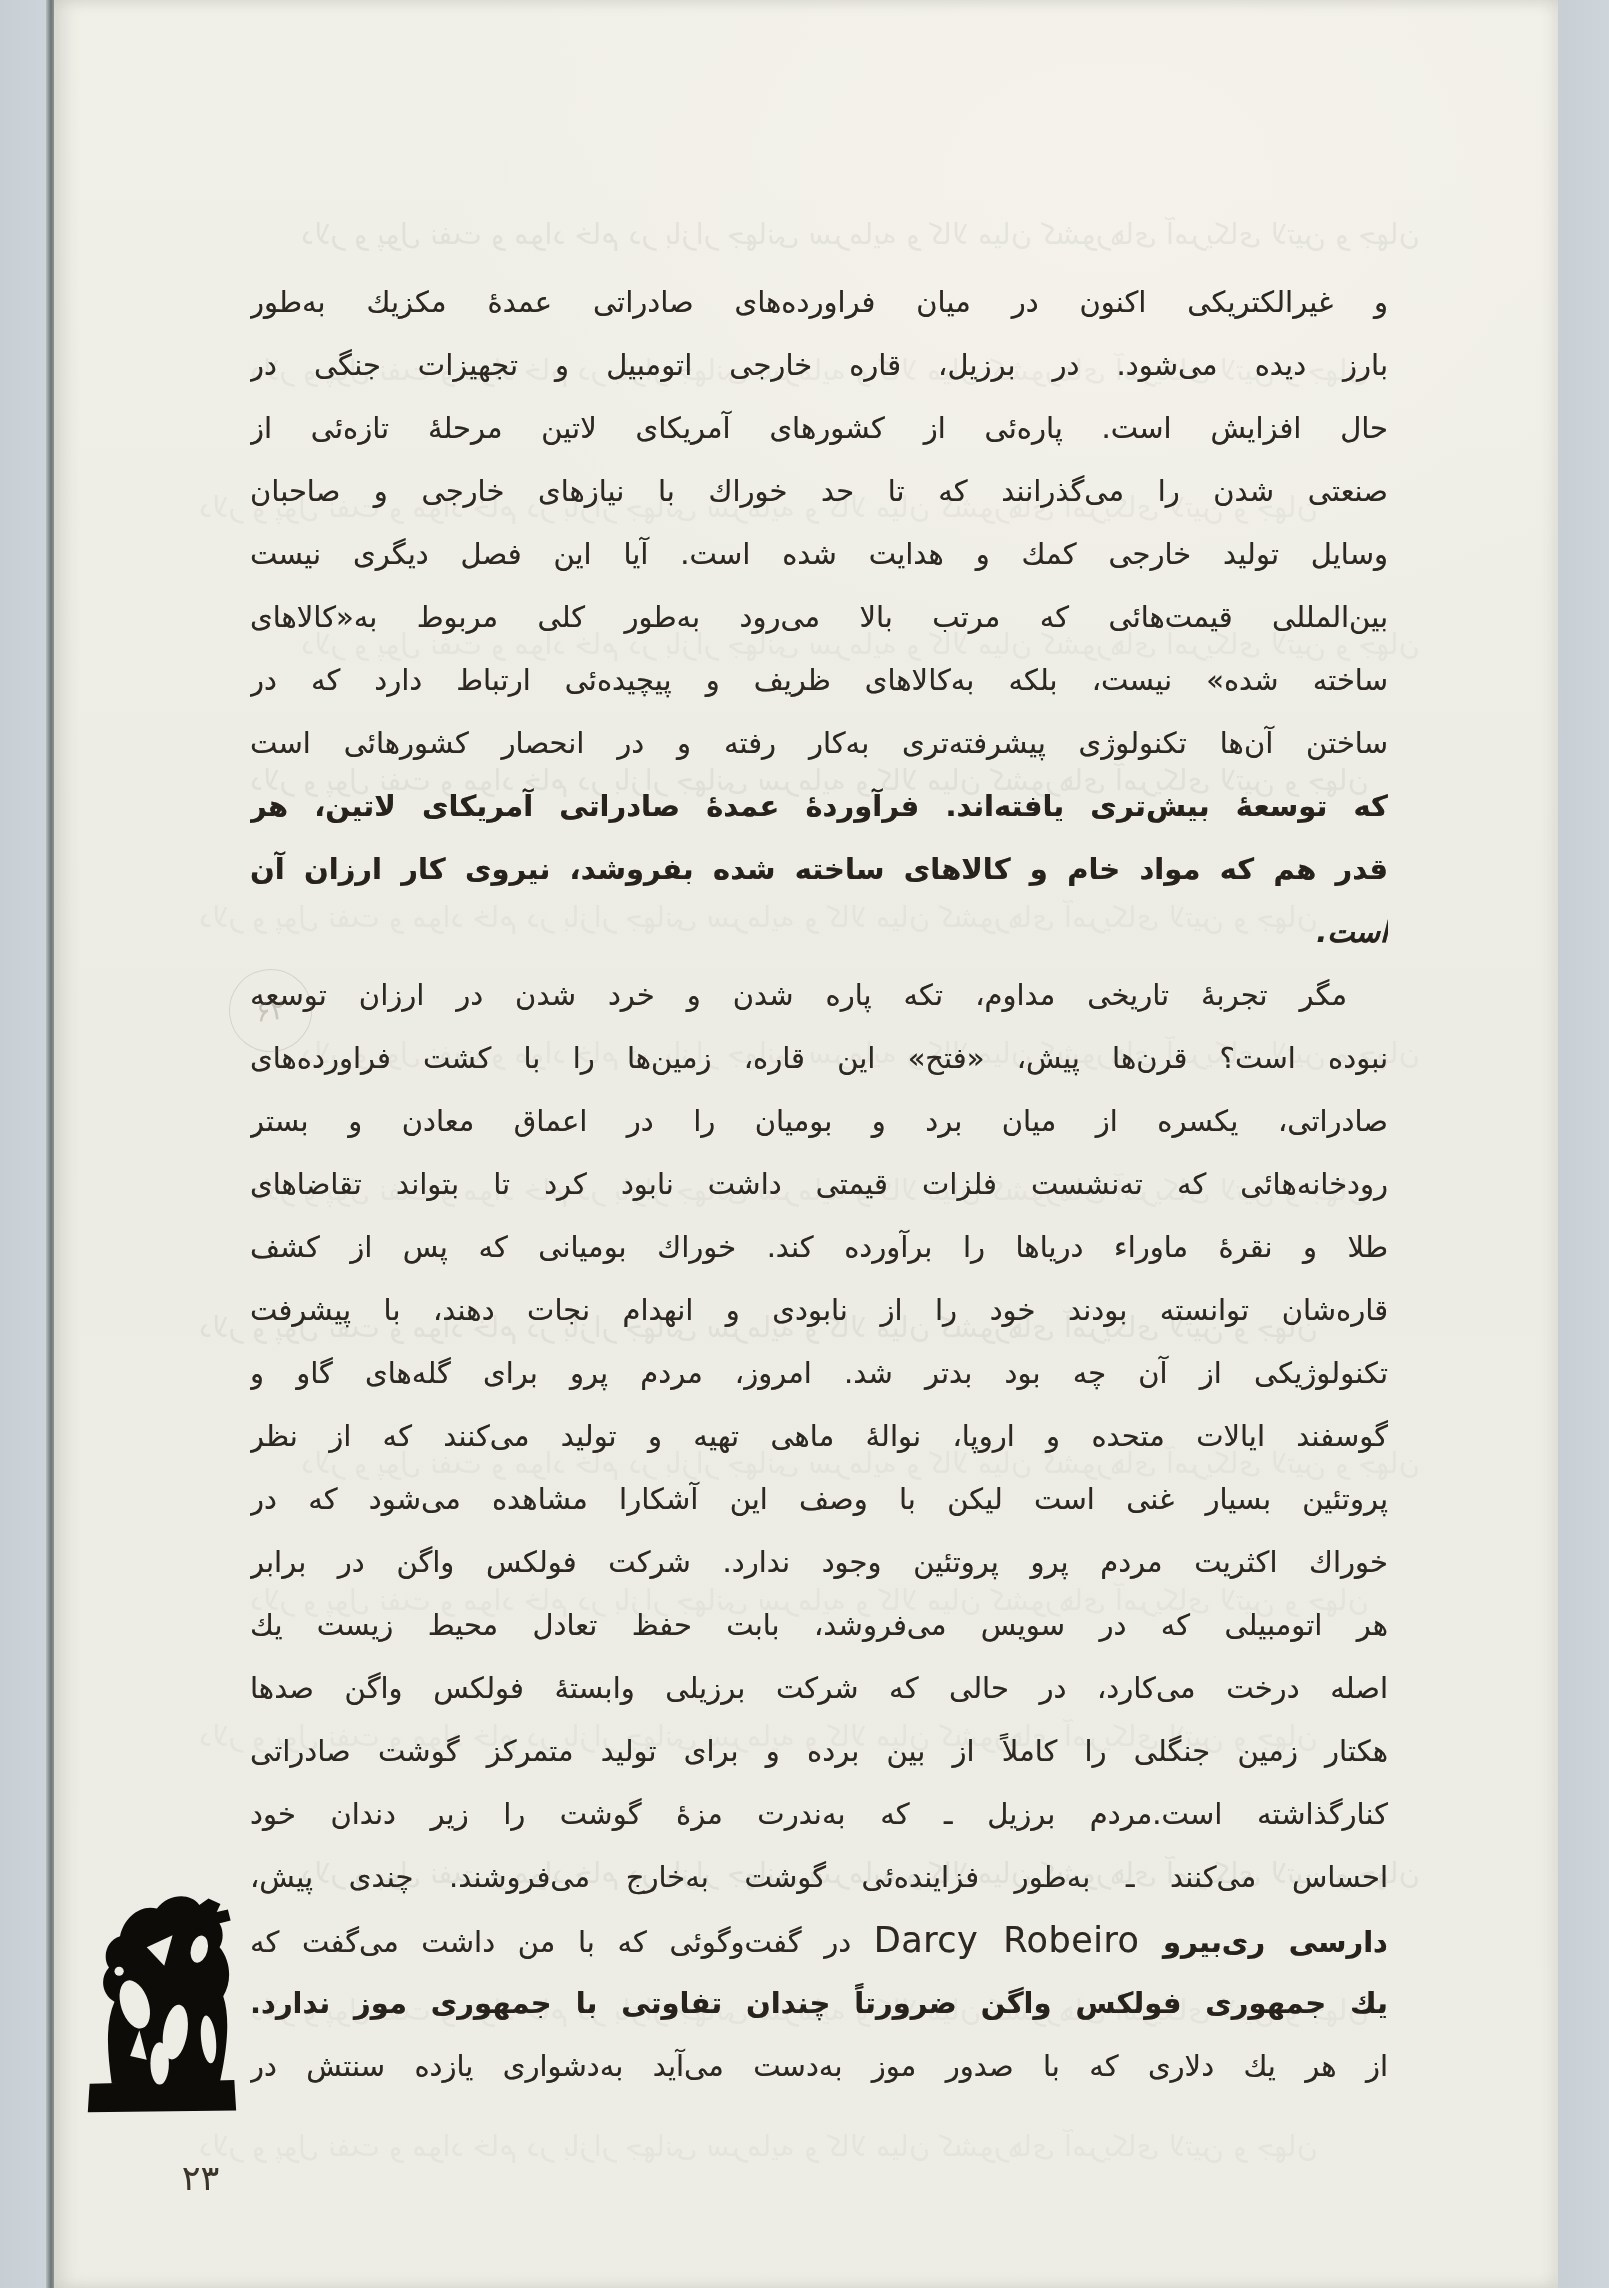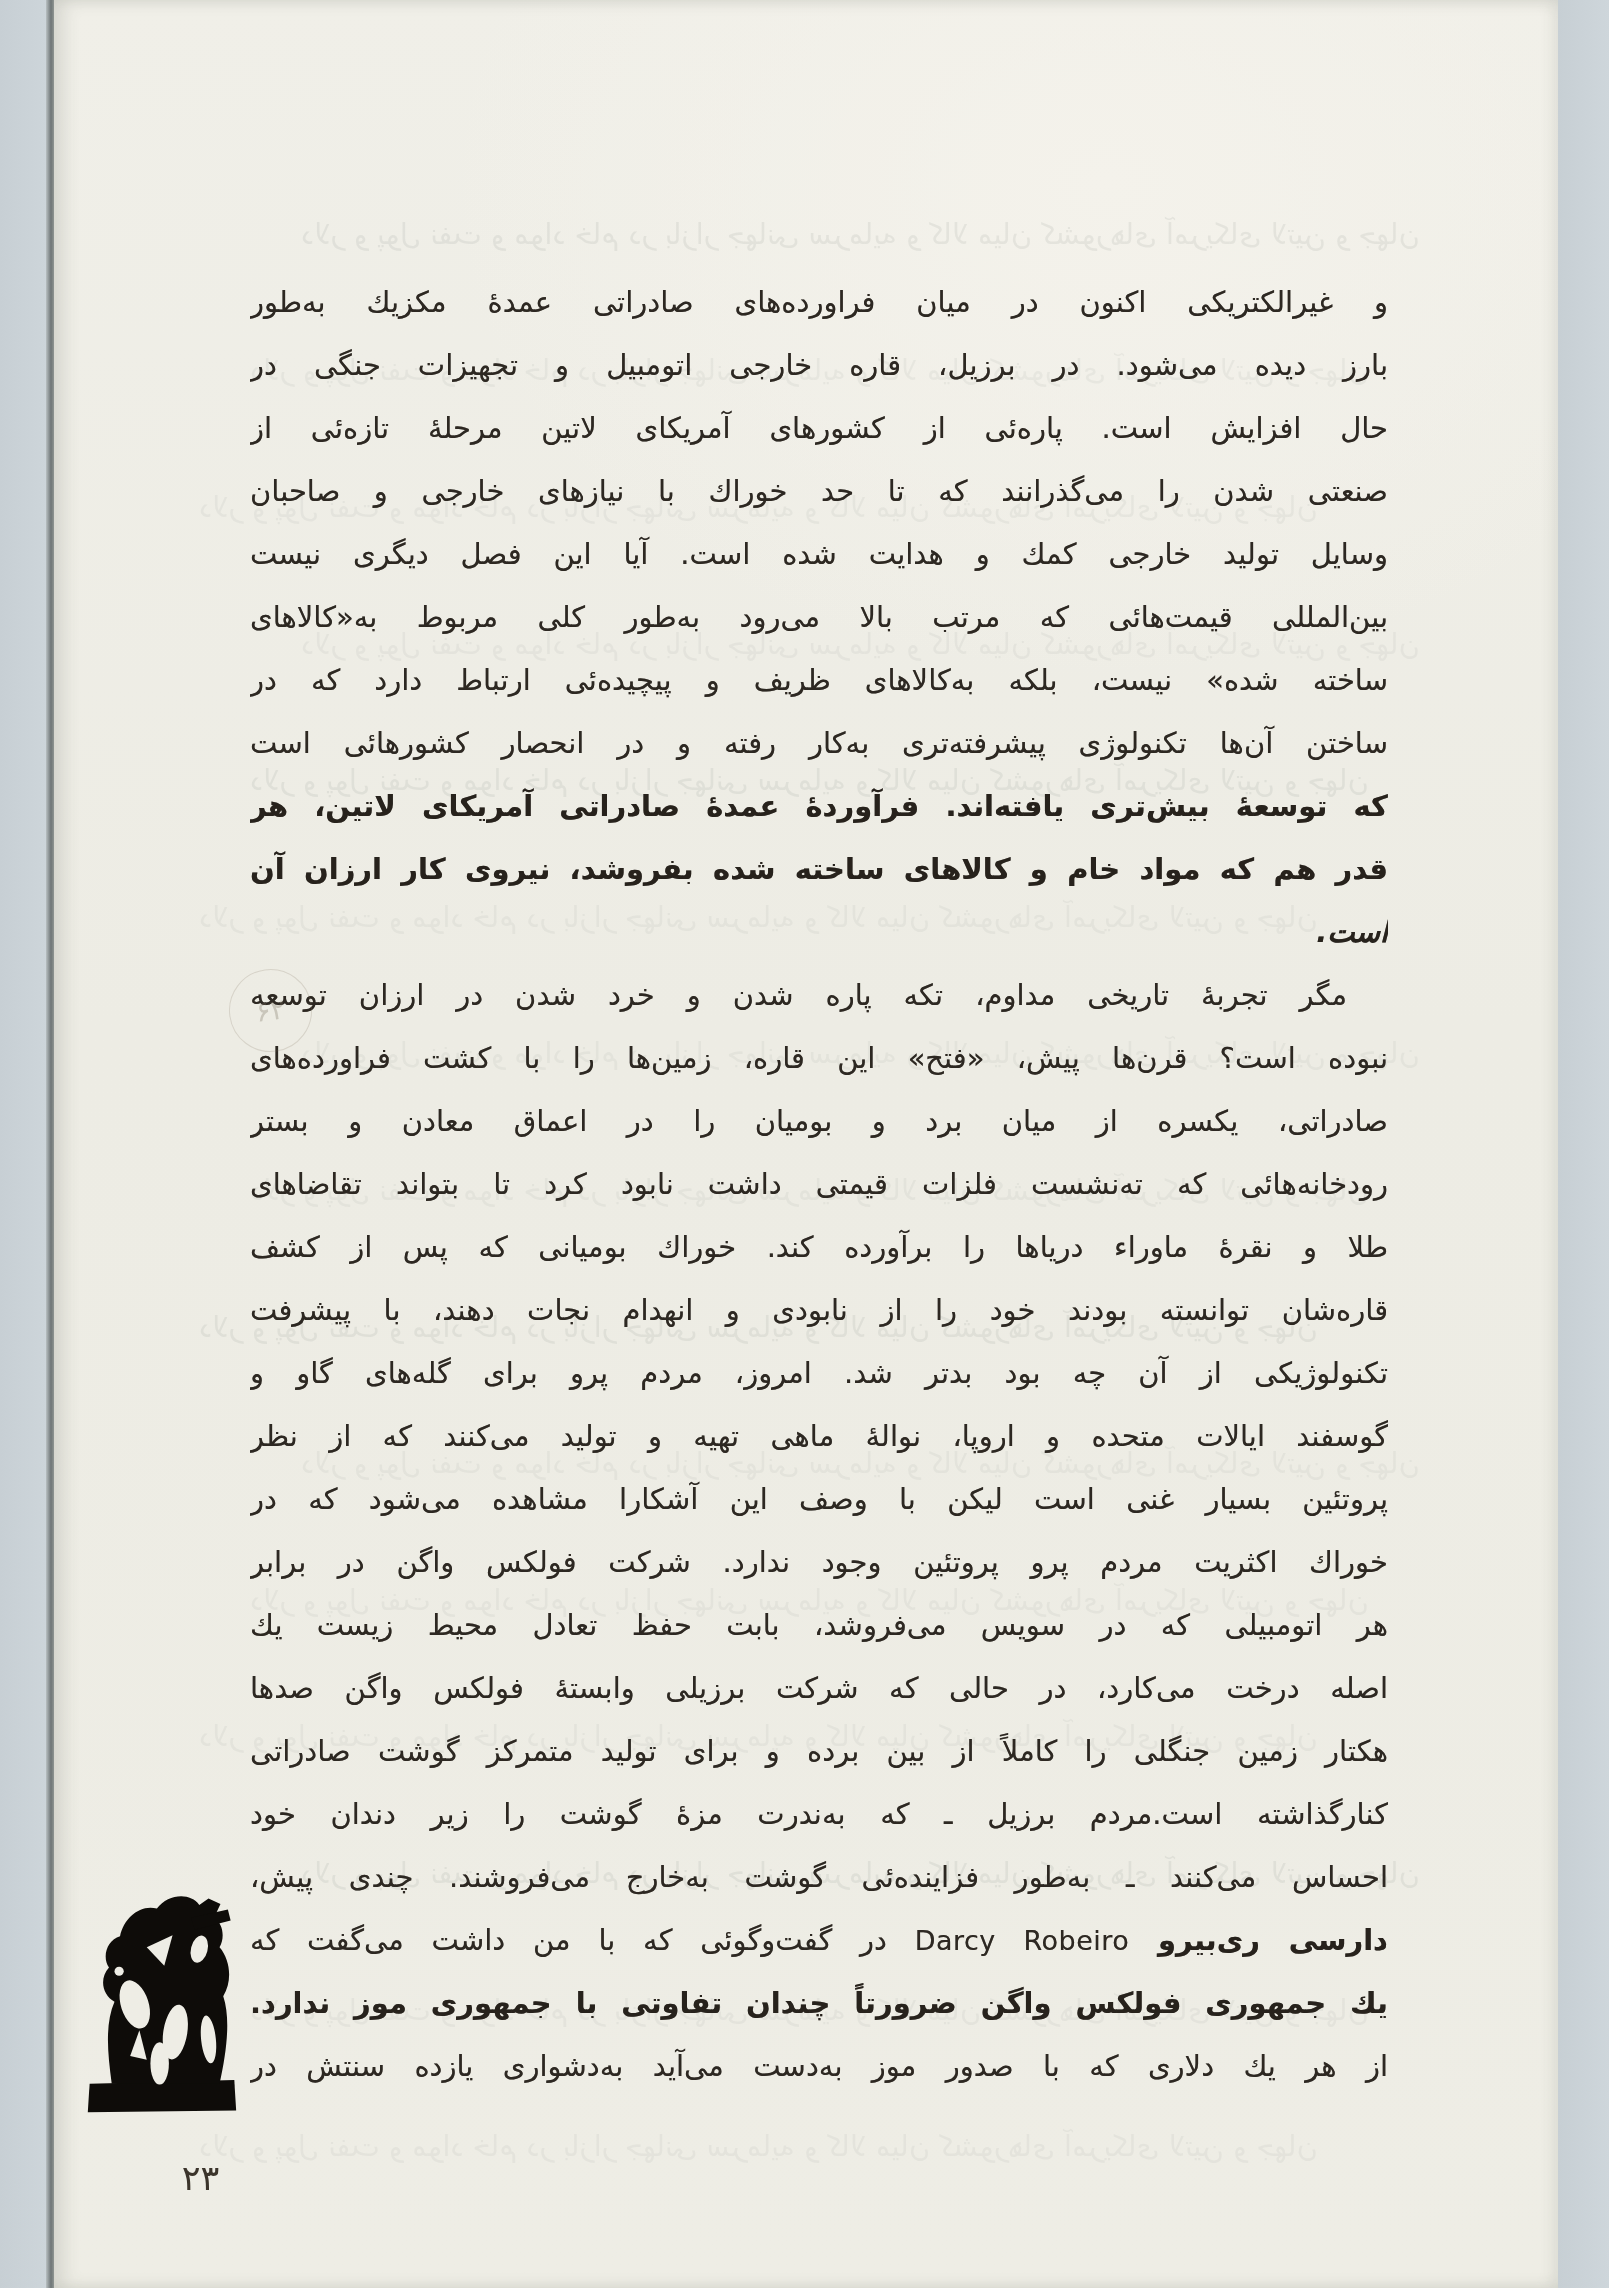--- a/index.html
+++ b/index.html
@@ -52,21 +52,21 @@
     -moz-text-align-last:justify;
     text-align-last:justify;
     overflow:hidden;
     white-space:normal;
   }
   .line.last{text-align-last:right;font-style:italic;-moz-text-align-last:right;}
   .line.indent{padding-right:41px;}
   .bold{font-weight:700;color:#27221c;}
   .latin{
     direction:ltr;unicode-bidi:isolate;
-    font-size:27px;letter-spacing:0.5px;
+    font-size:35px;letter-spacing:0.5px;
   }
   .page-number{
     position:absolute;z-index:2;
     left:102px;top:2158px;width:89px;
     text-align:center;
     font-size:35px;color:#3b342b;
     direction:rtl;
   }
   .margin-mark{
     position:absolute;z-index:2;

